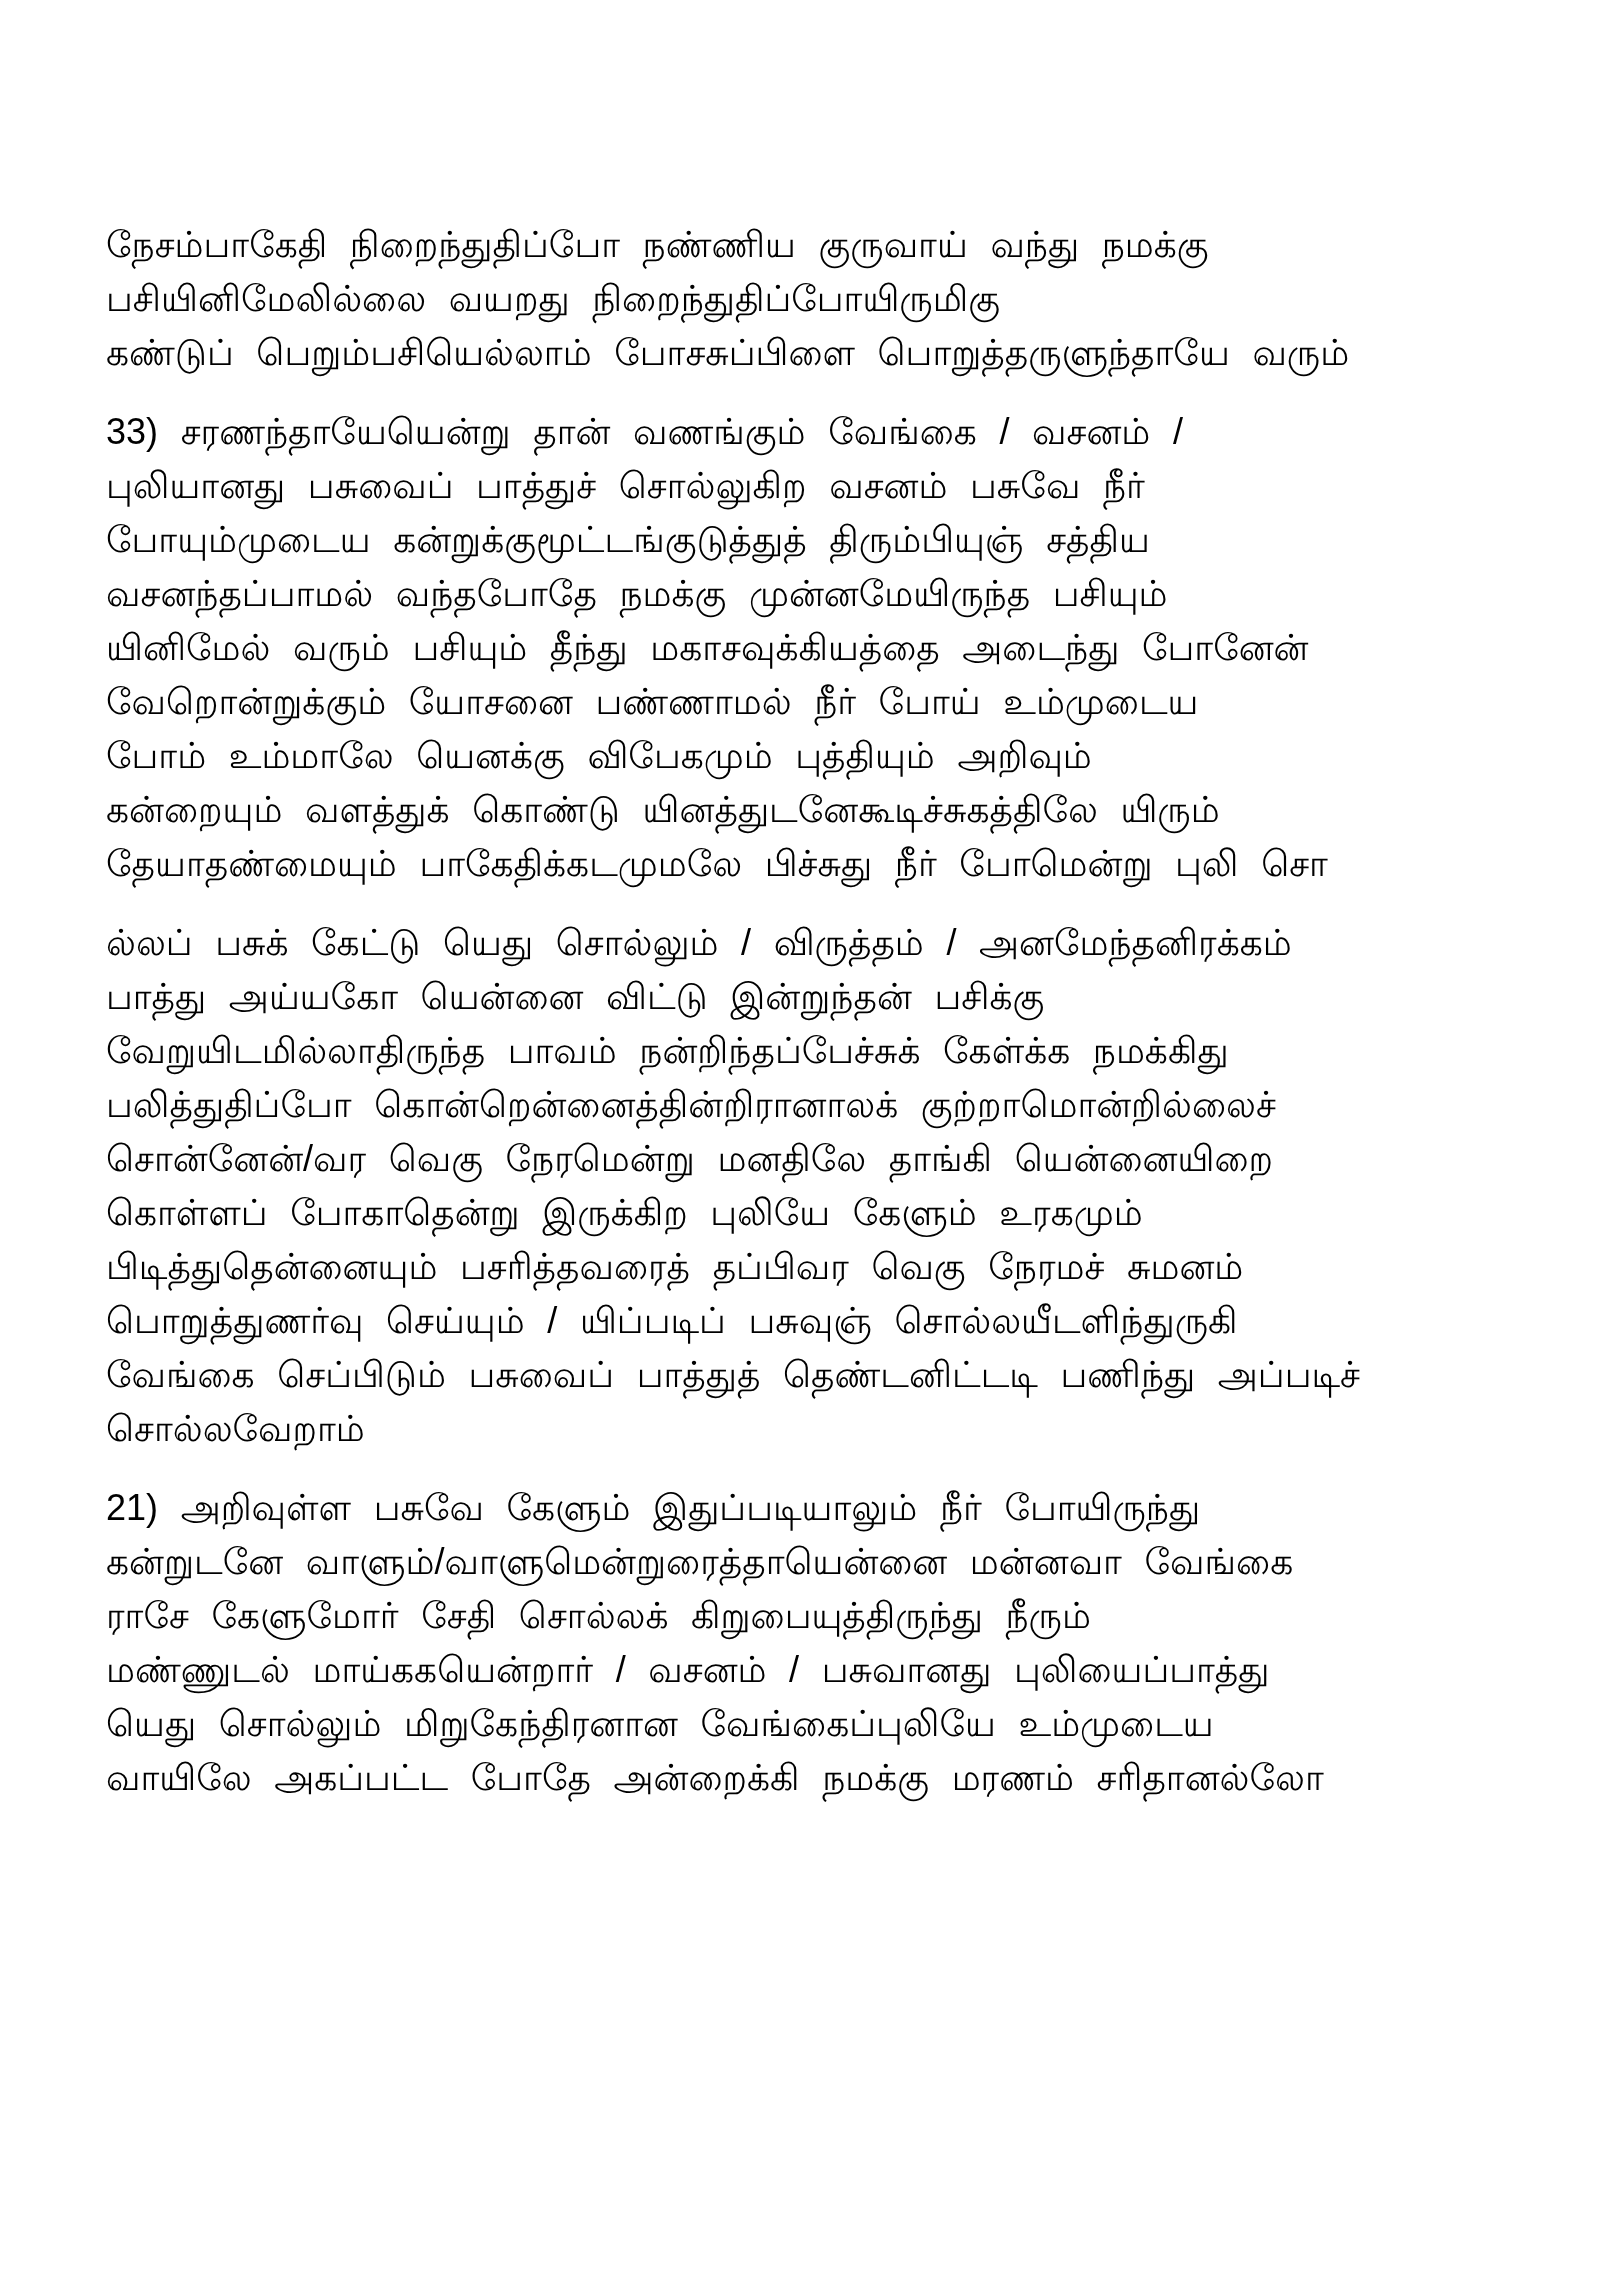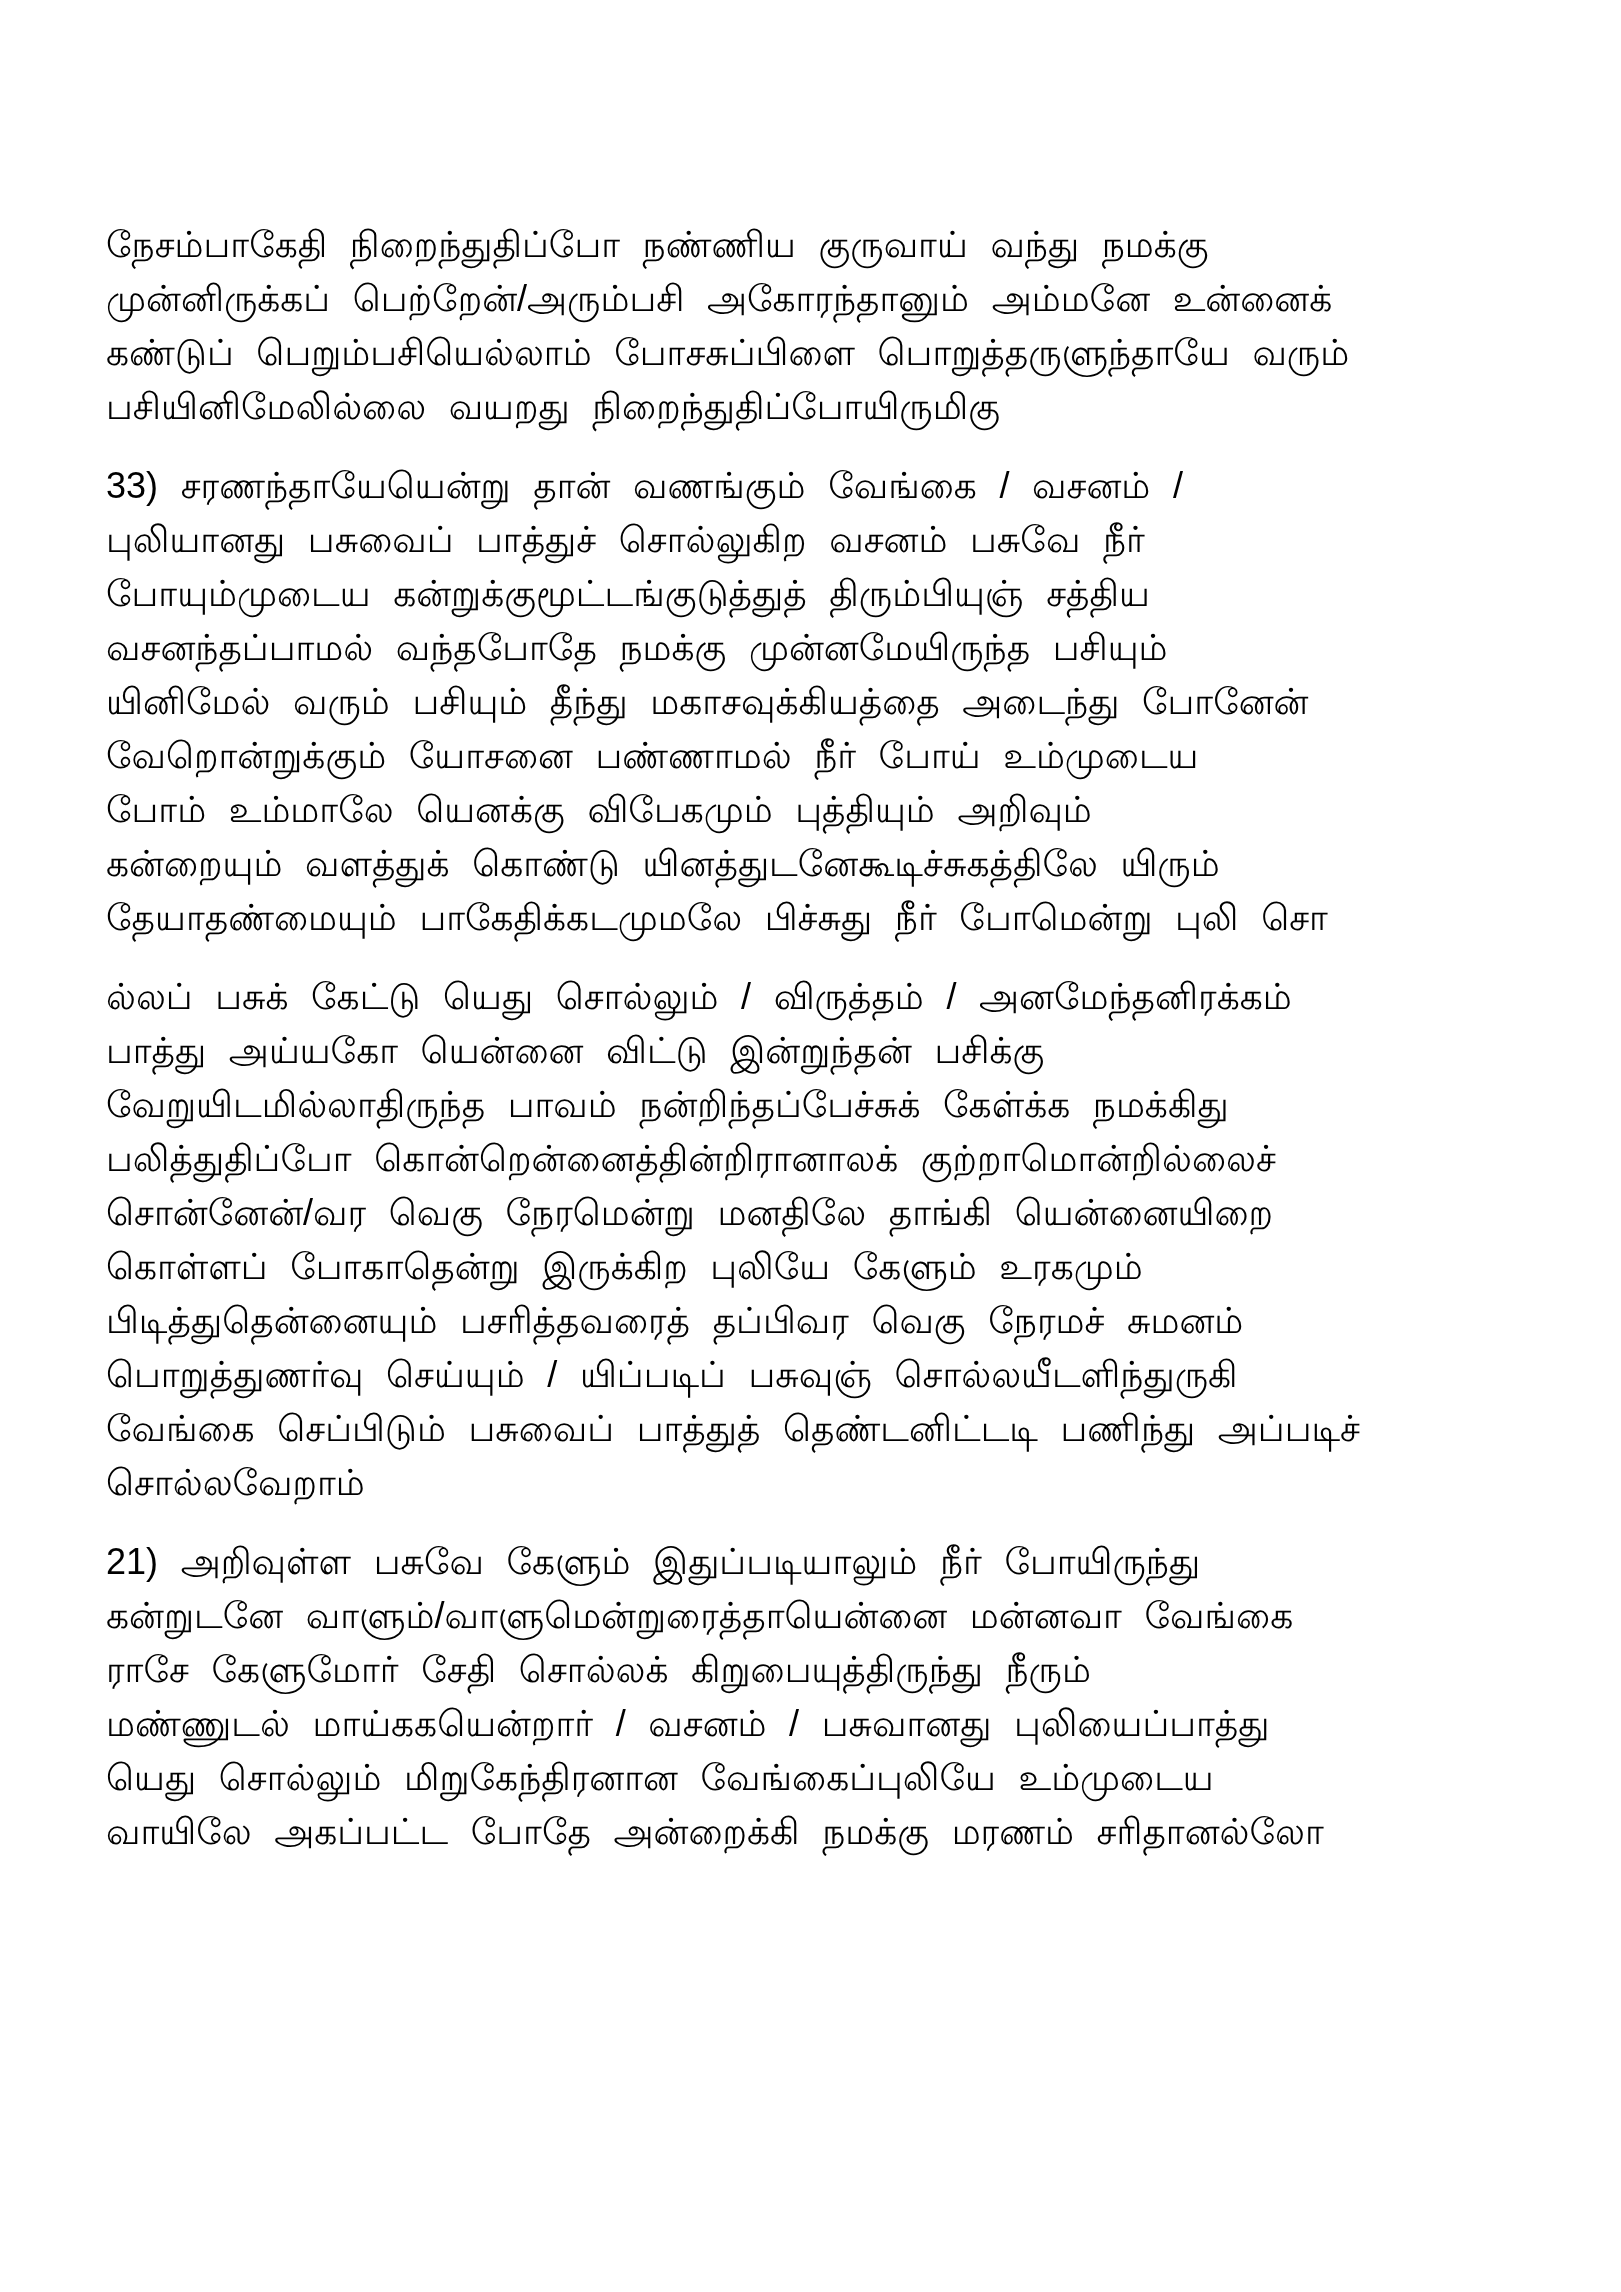--- a/index.html
+++ b/index.html
@@ -34,23 +34,22 @@
     letter-spacing: 0px;
   }
 </style>
 </head>
 <body>
 
 <div class="page">
 
   <div class="para">
     <div class="line">நேசம்பாகேதி நிறைந்துதிப்போ நண்ணிய குருவாய் வந்து நமக்கு</div>
-    <div class="line">முன்னிருக்கப் பெற்றேன்/அரும்பசி அகோரந்தானும் அம்மனே உன்னைக்</div>
+    <div class="line">பசியினிமேலில்லை வயறது நிறைந்துதிப்போயிருமிகு</div>
     <div class="line">கண்டுப் பெறும்பசியெல்லாம் போசசுப்பிளை பொறுத்தருளுந்தாயே வரும்</div>
-    <div class="line">பசியினிமேலில்லை வயறது நிறைந்துதிப்போயிருமிகு</div>
   </div>
 
   <div class="para">
     <div class="line">33) சரணந்தாயேயென்று தான் வணங்கும் வேங்கை / வசனம் /</div>
     <div class="line">புலியானது பசுவைப் பாத்துச் சொல்லுகிற வசனம் பசுவே நீர்</div>
     <div class="line">போயும்முடைய கன்றுக்குமூட்டங்குடுத்துத் திரும்பியுஞ் சத்திய</div>
     <div class="line">வசனந்தப்பாமல் வந்தபோதே நமக்கு முன்னமேயிருந்த பசியும்</div>
     <div class="line">யினிமேல் வரும் பசியும் தீந்து மகாசவுக்கியத்தை அடைந்து போனேன்</div>
     <div class="line">வேறொன்றுக்கும் யோசனை பண்ணாமல் நீர் போய் உம்முடைய</div>
     <div class="line">போம் உம்மாலே யெனக்கு விபேகமும் புத்தியும் அறிவும்</div>

